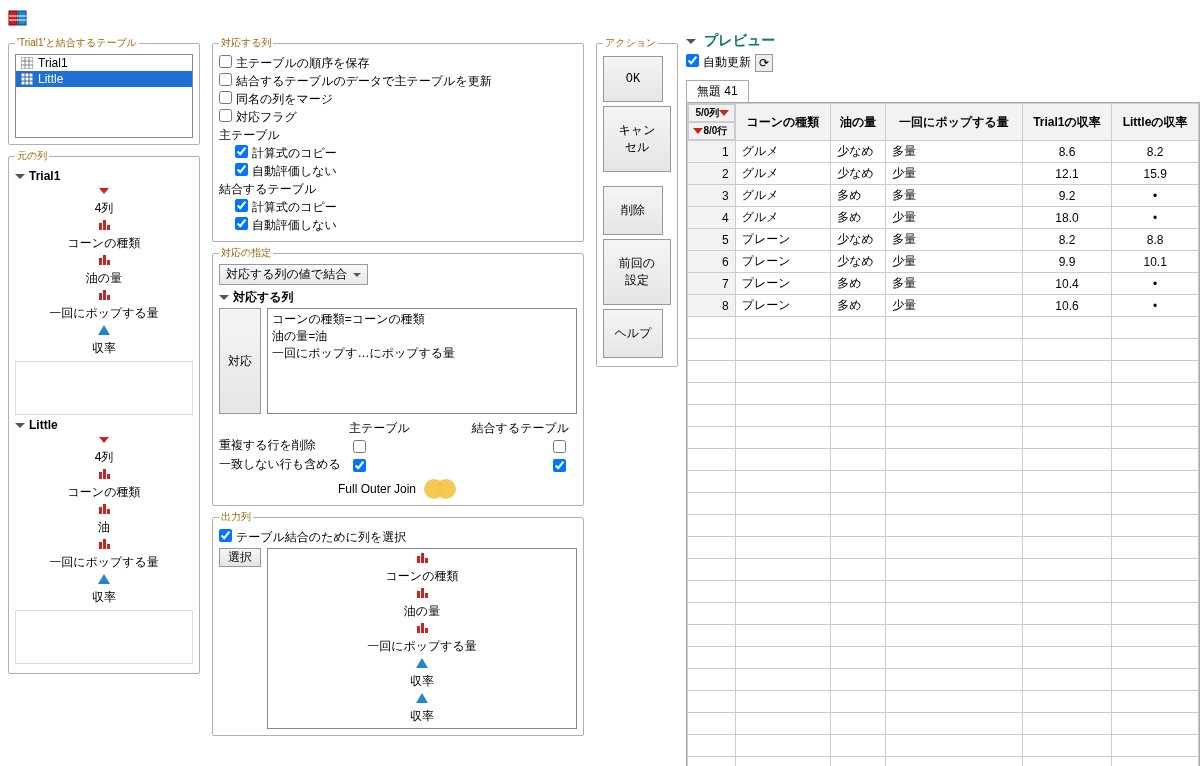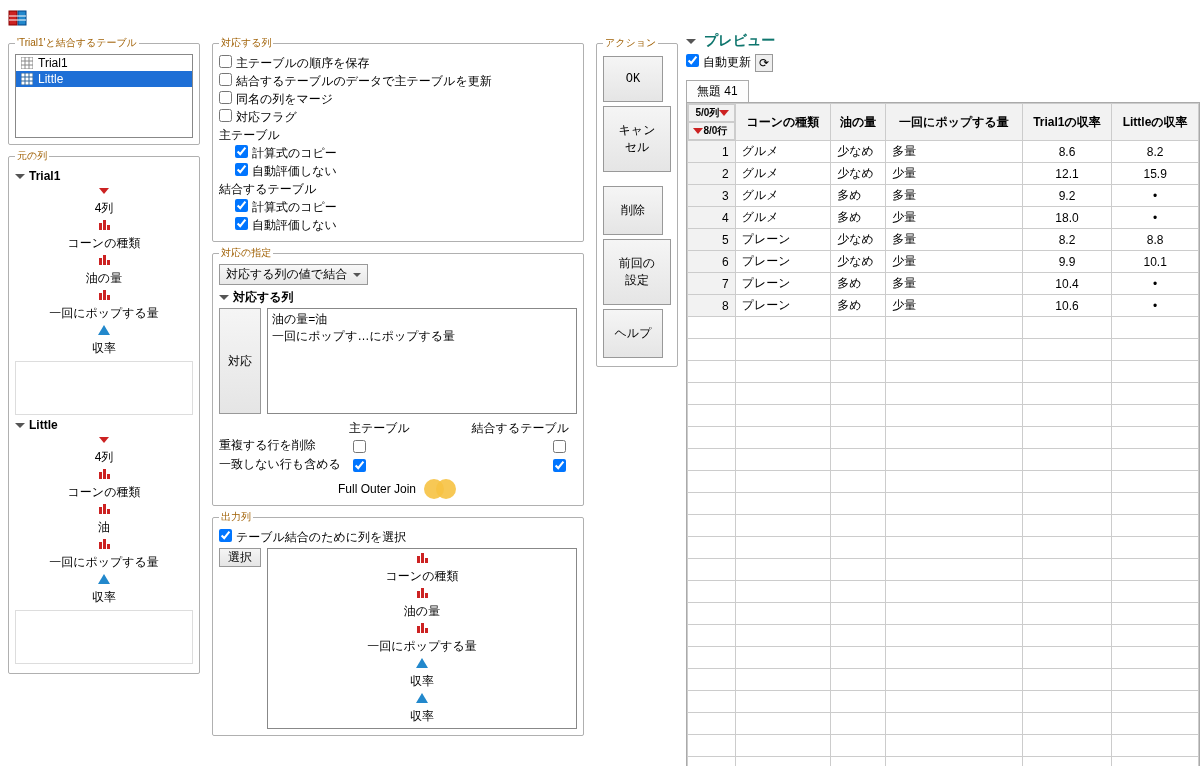--- a/index.html
+++ b/index.html
@@ -338,20 +338,21 @@
       <div class="dropdown">
           <span>対応する列の値で結合</span>
         </div>
       <div class="sect-head" style="margin-top:4px;">
         <span class="disclosure"></span>
         <span>対応する列</span>
       </div>
       <div style="display:flex;gap:6px;">
         <button class="small-btn">対応</button>
         <div class="match-list" style="flex:1">
+          <div>コーンの種類=コーンの種類</div>
           <div>油の量=油</div>
           <div>一回にポップす…にポップする量</div>
         </div>
       </div>
       <div style="display:grid;grid-template-columns:130px 110px 110px;margin-top:6px;">
         <div></div>
         <div>主テーブル</div>
         <div style="text-align:right">結合するテーブル</div>
         <div>重複する行を削除</div>
         <div><input type="checkbox" id="dd1" style=""></div>

